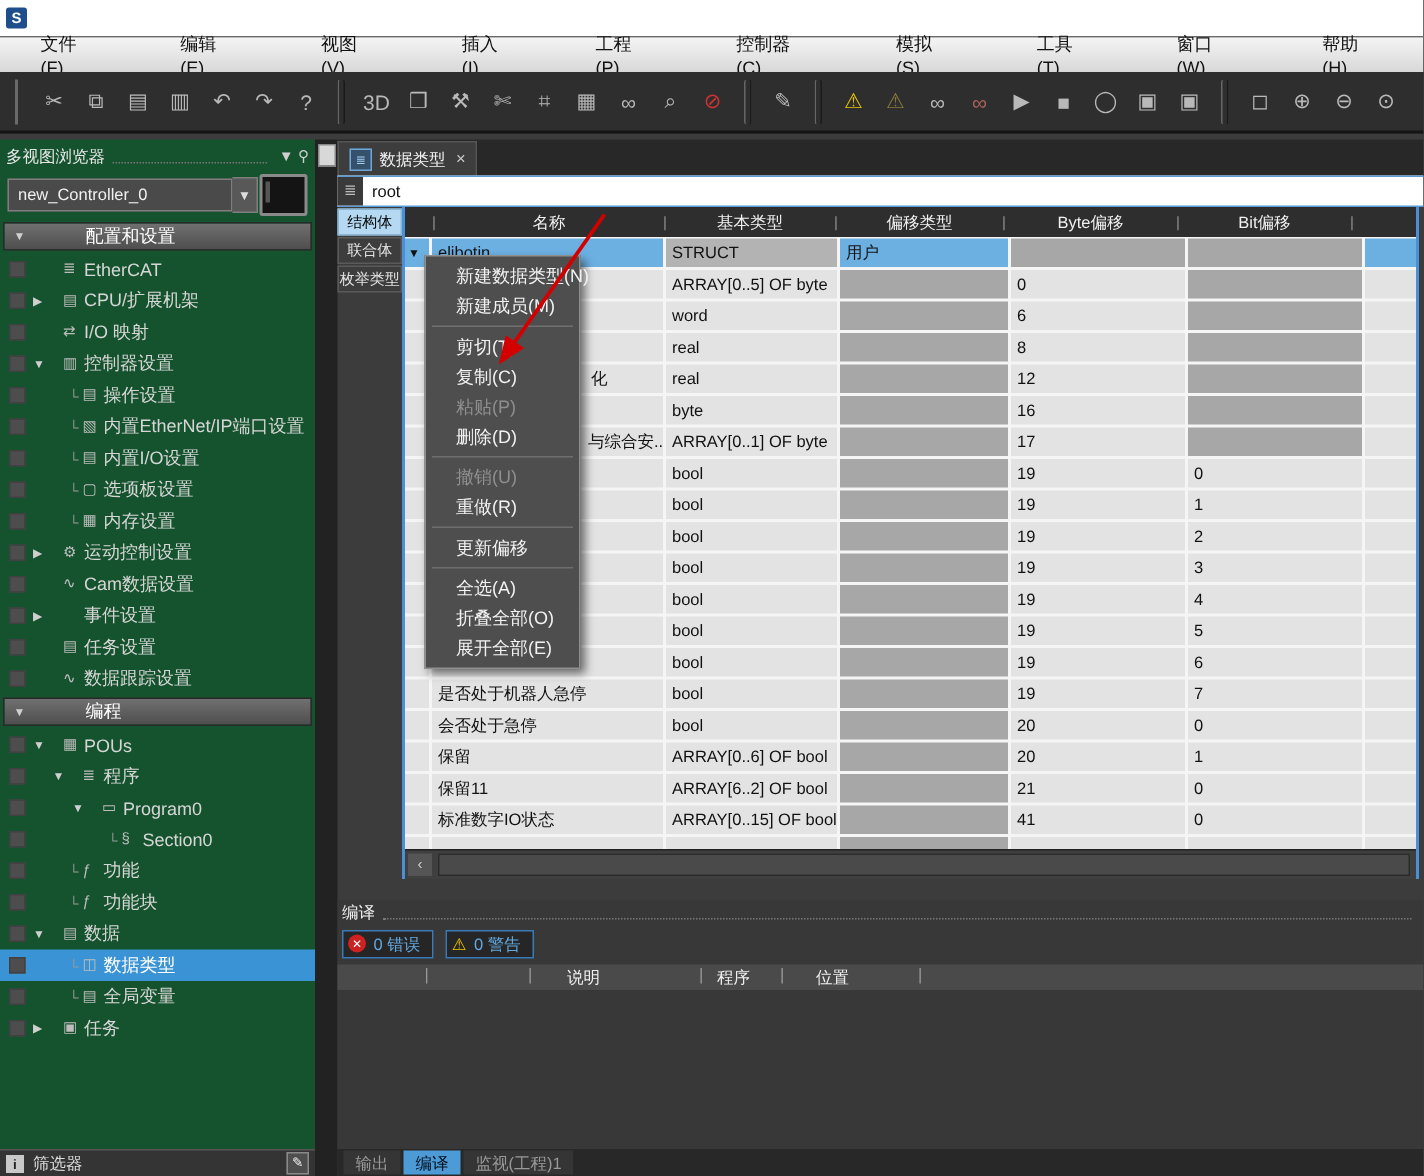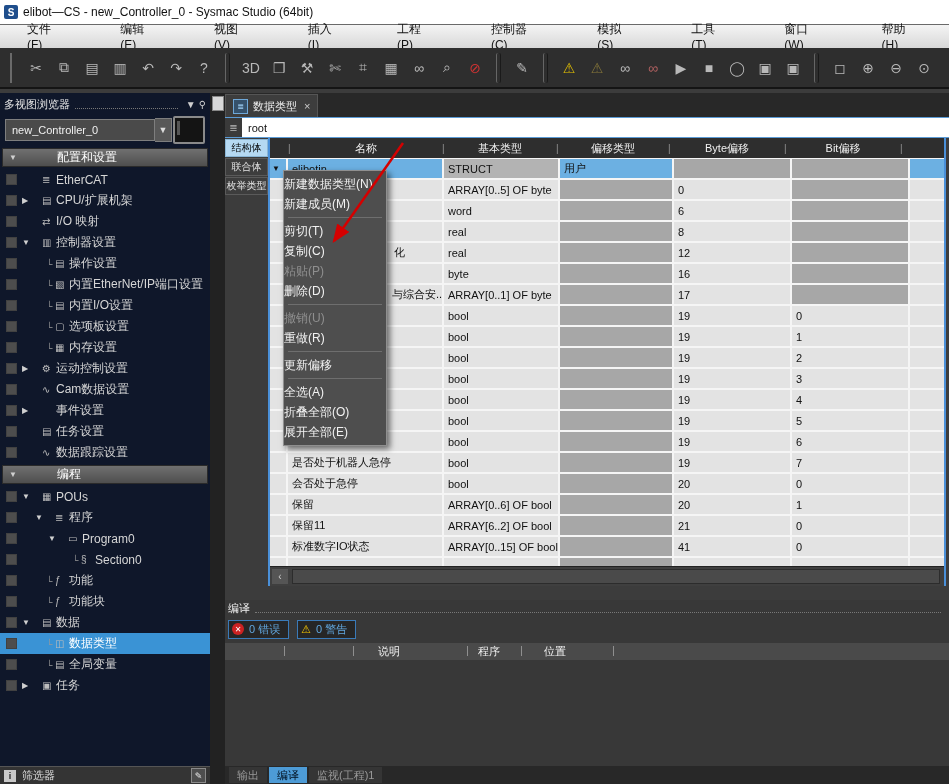--- a/index.html
+++ b/index.html
@@ -15,21 +15,21 @@
            display:flex;align-items:center;border-bottom:1px solid #222;}
   .menuitem{font-size:12px;color:#111;padding:0 27px;height:100%;display:flex;align-items:center;cursor:default;}
   
   .toolbar{left:0;top:48px;width:949px;height:41px;background:#2e2e2e;border-bottom:2px solid #141414;
            display:flex;align-items:center;padding-left:10px;box-sizing:border-box;}
   .tbtn{width:26px;height:26px;margin:0 1px;display:flex;align-items:center;justify-content:center;
         color:#b9b9b9;font-size:14px;border-radius:2px;}
   .tsep{width:3px;height:30px;margin:0 7px;border-left:1px solid #666;border-right:1px solid #1a1a1a;}
   .tgrip{width:4px;height:30px;margin-right:6px;border-left:2px solid #6a6a6a;}
   
-  .sidebar{left:0;top:93px;width:210px;height:673px;background:#0f172a;overflow:hidden;}
+  .sidebar{left:0;top:93px;width:210px;height:673px;background:#14532d;overflow:hidden;}
   .sbheader{height:22px;display:flex;align-items:center;padding:0 4px;}
   .sbtitle{font-size:11px;color:#e6e6e6;white-space:nowrap;}
   .leader{flex:1;border-bottom:1px dotted #787878;margin:0 5px;height:9px;}
   .sbglyph{color:#cfcfcf;font-size:10px;margin-left:3px;}
   .devrow{height:30px;display:flex;align-items:center;padding:0 5px;}
   .devsel{width:142px;height:20px;background:#4a4a4a;border:1px solid #7e7e7e;color:#f0f0f0;font-size:11px;
           display:flex;align-items:center;padding-left:6px;}
   .devarrow{width:16px;height:22px;background:#585858;border:1px solid #7e7e7e;border-left:none;color:#ddd;
             font-size:9px;display:flex;align-items:center;justify-content:center;}
   .ctrlicon{margin-left:auto;width:28px;height:24px;border:2px solid #8a8a8a;background:#141414;border-radius:2px;position:relative;}
@@ -90,21 +90,21 @@
   .c-byte{width:116px;}
   .c-bit{width:116px;}
   .c-extra{flex:1 1 auto;margin-right:0;}
   .hscroll{height:19px;background:#3f3f3f;display:flex;align-items:center;border-top:1px solid #222;}
   .hsbtn{width:16px;height:15px;background:#555;color:#ccc;font-size:10px;display:flex;align-items:center;
          justify-content:center;margin-left:2px;}
   .hstrack{flex:1;height:13px;background:#4a4a4a;margin:0 4px;border:1px solid #2c2c2c;}
   
   .ctxmenu{left:283px;top:170px;width:102px;background:#4e4e4e;border:1px solid #8f8f8f;
            box-shadow:3px 3px 6px rgba(0,0,0,.55);padding:3px 0;z-index:40;}
-  .mitem{height:20px;line-height:20px;font-size:12px;color:#f2f2f2;white-space:nowrap;}
+  .mitem{height:20px;line-height:20px;font-size:12px;color:#f2f2f2;padding-left:20px;white-space:nowrap;}
   .mitem.disabled{color:#8f8f8f;}
   .msep{height:0;border-top:1px solid #6e6e6e;margin:3px 4px;}
   
   .bpanel{left:225px;top:600px;width:724px;height:166px;background:#383838;}
   .bhead{height:16px;display:flex;align-items:center;padding:0 3px;}
   .btitle{font-size:11px;color:#eee;white-space:nowrap;}
   .badges{height:22px;display:flex;align-items:center;padding-left:3px;margin-top:2px;}
   .badge{height:17px;border:1px solid #3a7ab8;background:#262626;display:flex;align-items:center;
          padding:0 8px 0 3px;margin-right:8px;}
   .errico{width:12px;height:12px;border-radius:50%;background:#cc2222;color:#fff;font-size:8px;font-weight:bold;
@@ -118,21 +118,20 @@
   .bottomtabs{left:225px;top:766px;width:724px;height:18px;background:#282828;display:flex;align-items:center;padding-left:4px;box-sizing:border-box;}
   .btab{height:16px;padding:0 8px;font-size:11px;color:#999;display:flex;align-items:center;margin-right:2px;background:#353535;}
   .btab.active{background:#4d9bd6;color:#00101f;}
   svg.overlay{position:absolute;left:0;top:0;z-index:60;pointer-events:none;}
 </style>
 </head>
 <body>
 
 <div class="abs titlebar">
   <div class="appicon">S</div>
-  <div class="titletext">elibot—CS - new_Controller_0 - Sysmac Studio (64bit)</div>
 </div>
 
 <div class="abs menubar">
 
 <div class="menuitem">文件(F)</div>
     <div class="menuitem">编辑(E)</div>
     <div class="menuitem">视图(V)</div>
     <div class="menuitem">插入(I)</div>
     <div class="menuitem">工程(P)</div>
     <div class="menuitem">控制器(C)</div>

